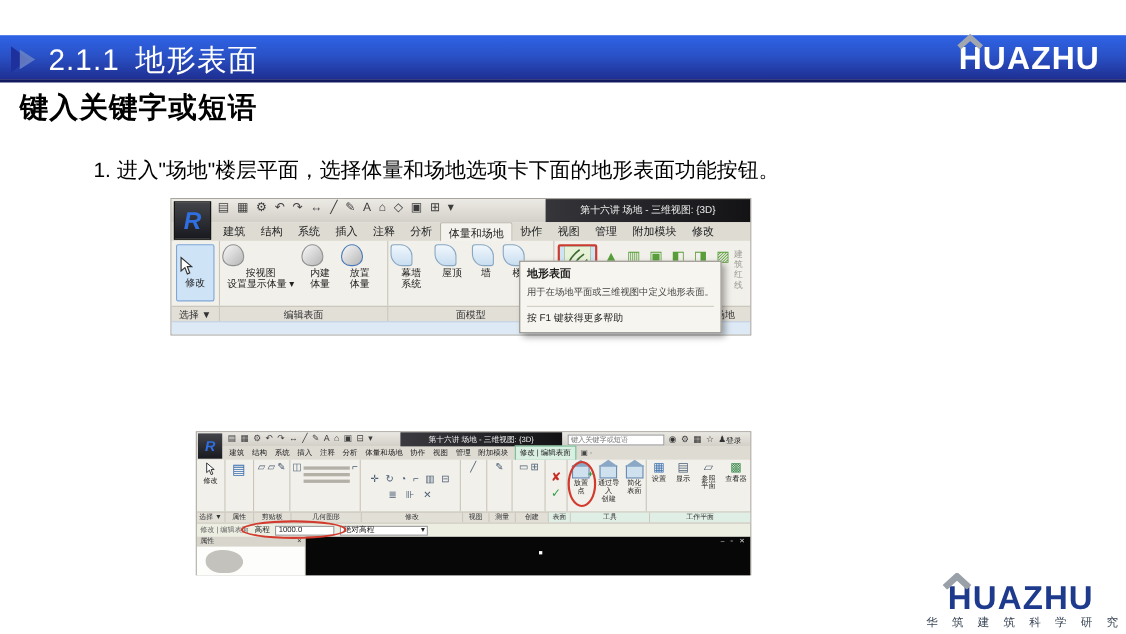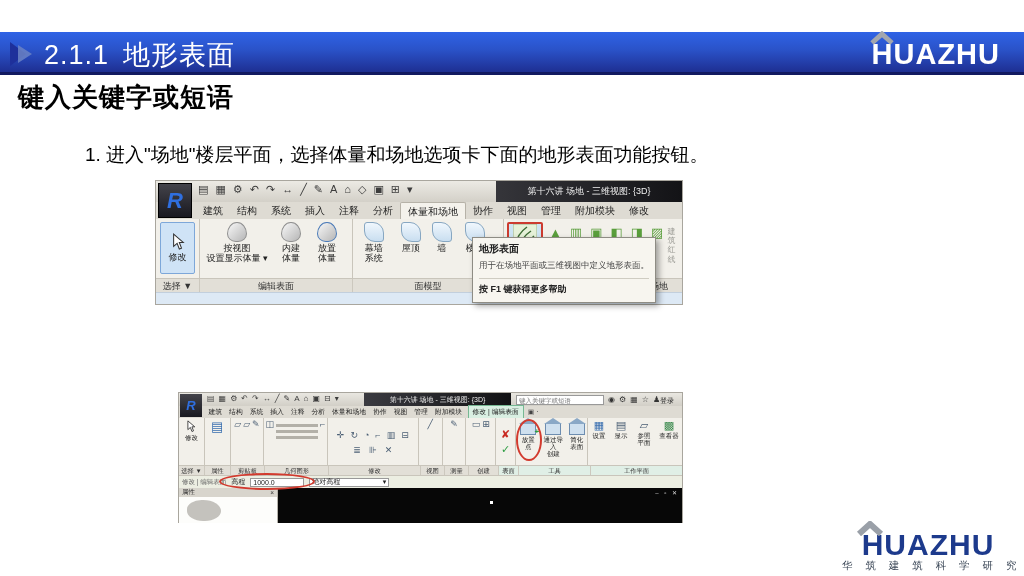--- a/index.html
+++ b/index.html
@@ -40,42 +40,42 @@
   .s1-logo { position:absolute; left:2px; top:2px; width:34px; height:35px; z-index:3;
     background:linear-gradient(180deg,#43434a,#191920); color:#2f6fe0; font-weight:bold; font-style:italic;
     font-size:22px; display:flex; align-items:center; justify-content:center; border:1px solid #000; }
   .s1-qat { position:absolute; left:42px; top:3px; display:flex; gap:7px; color:#3c3c3c; font-size:11px; line-height:1; }
   .s1-tabrow { position:absolute; left:0; top:21px; width:100%; height:17px; background:#dedbd3; }
   .s1-tabs { position:absolute; left:40px; top:0; display:flex; height:17px; align-items:stretch; }
   .s1-tab { padding:2px 7px; color:#222; }
   .s1-tab.sel { background:#f4f2ec; border:1px solid #b6b2a8; border-bottom:none; border-radius:2px 2px 0 0; }
   .s1-ribbon { position:absolute; left:0; top:38px; width:100%; height:59px; background:#f2f0ea; display:flex; }
   .panel { border-right:1px solid #c9c5bb; display:flex; align-items:flex-start; padding:2px 1px; }
-  .rbtn { display:flex; flex-direction:column; align-items:center; justify-content:flex-start; gap:2px; text-align:center; line-height:1.1; font-size:9px; color:#222; padding:1px; }
+  .rbtn { display:flex; flex-direction:column; justify-content:flex-start; gap:2px; text-align:center; line-height:1.1; font-size:9px; color:#222; padding:1px; }
   .btn-modify { width:36px; height:52px; margin:1px 3px; background:#cfe3f6; border:1px solid #7da7d9; border-radius:2px; justify-content:center; }
   .icon-cyl { width:20px; height:20px; border-radius:50% 50% 45% 45% / 60% 60% 42% 42%;
     background:linear-gradient(135deg,#f8f8f8,#b5b5b5); border:1px solid #8f8f8f; }
   .icon-curve { width:20px; height:20px; background:linear-gradient(180deg,#f0f7fd,#c9def0); border:1px solid #87a7c2; border-radius:3px 11px 3px 11px; }
   .btn-topo { position:relative; width:42px; height:54px; margin:1px 2px; background:#cde4f3; border:2px solid #cc3b2f; border-radius:2px;
     display:flex; flex-direction:column; align-items:center; justify-content:center; gap:2px; font-size:9px; }
   .s1-extra { display:flex; gap:8px; padding:4px 4px 0 4px; color:#8a9a84; font-size:13px; }
   .s1-extra .t1 { color:#5a9e3c; }
   .s1-partial { font-size:8px; color:#9a9a94; line-height:1.15; padding-top:6px; }
   .s1-groups { position:absolute; left:0; top:97px; width:100%; height:14px; background:#e2dfd7; border-top:1px solid #c9c5bb;
     font-size:9px; color:#333; display:flex; align-items:center; }
   .s1-groups span { display:inline-block; text-align:center; border-right:1px solid #ccc8be; height:100%; line-height:14px; }
   .g-select { width:44px; } .g-concept { width:153px; } .g-model { width:151px; } .g-gap { flex:1; border-right:none !important; }
   .g-site { width:46px; border-right:none !important; }
   .s1-strip { position:absolute; left:0; top:111px; width:100%; height:12px; background:#dde9f5; border-top:1px solid #c2cfdd; }
   .s1-tip { position:absolute; left:316px; top:56px; width:184px; height:66px; background:#f7f5ef;
     border:1px solid #8e8c84; box-shadow:3px 3px 6px rgba(0,0,0,.35); padding:4px 6px; z-index:6; }
   .tip-title { font-weight:bold; font-size:10px; color:#222; }
   .tip-desc { font-size:8.5px; color:#444; margin-top:4px; white-space:nowrap; }
   .tip-div { border-top:1px solid #cfccc2; margin:6px 0 4px 0; }
-  .tip-help { font-weight:bold; font-size:9px; color:#222; }
+  .tip-help { font-weight:normal; font-size:9px; color:#222; }
 
   
   .shot2 { left:178px; top:392px; width:505px; height:131px; font-size:8px; }
   .s2-titlebar { position:absolute; left:0; top:0; width:100%; height:13px; background:linear-gradient(180deg,#e9e7e1,#d2cfc7); }
   .s2-logo { position:absolute; left:1px; top:1px; width:22px; height:23px; z-index:3;
     background:linear-gradient(180deg,#43434a,#191920); color:#2f6fe0; font-weight:bold; font-style:italic;
     font-size:13px; display:flex; align-items:center; justify-content:center; }
   .s2-qat { position:absolute; left:28px; top:2px; display:flex; gap:4px; color:#3c3c3c; font-size:8px; line-height:1; }
   .s2-dark { position:absolute; left:185px; top:0; width:147px; height:13px;
     background:linear-gradient(90deg,#3a3a40,#121214); color:#eee; font-size:7px;

